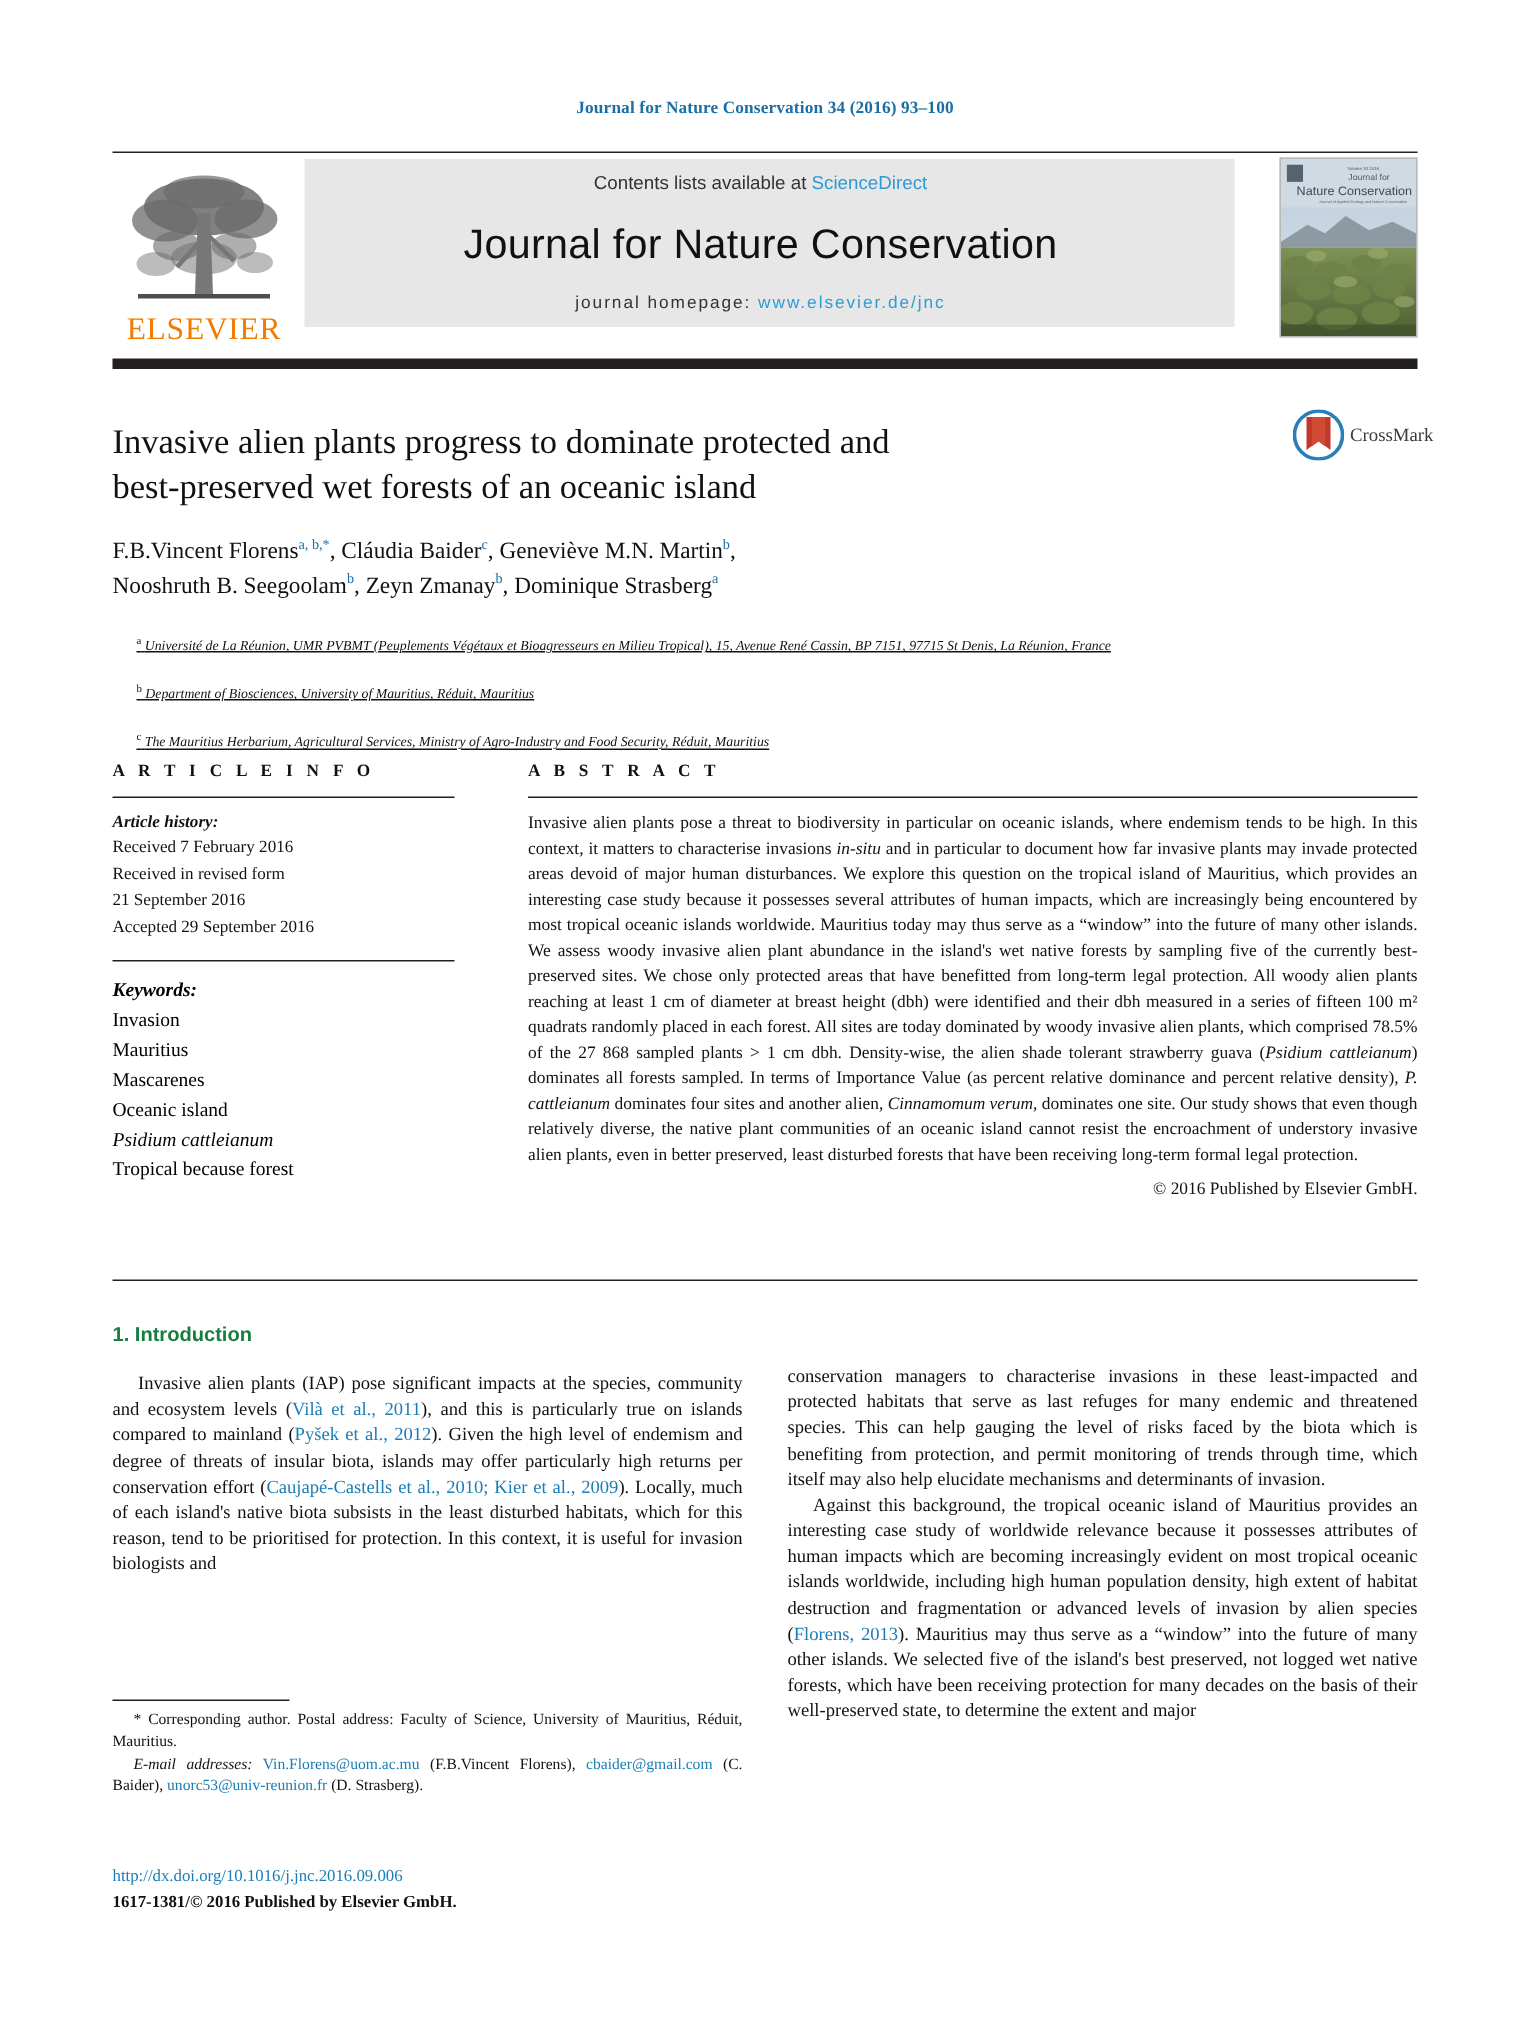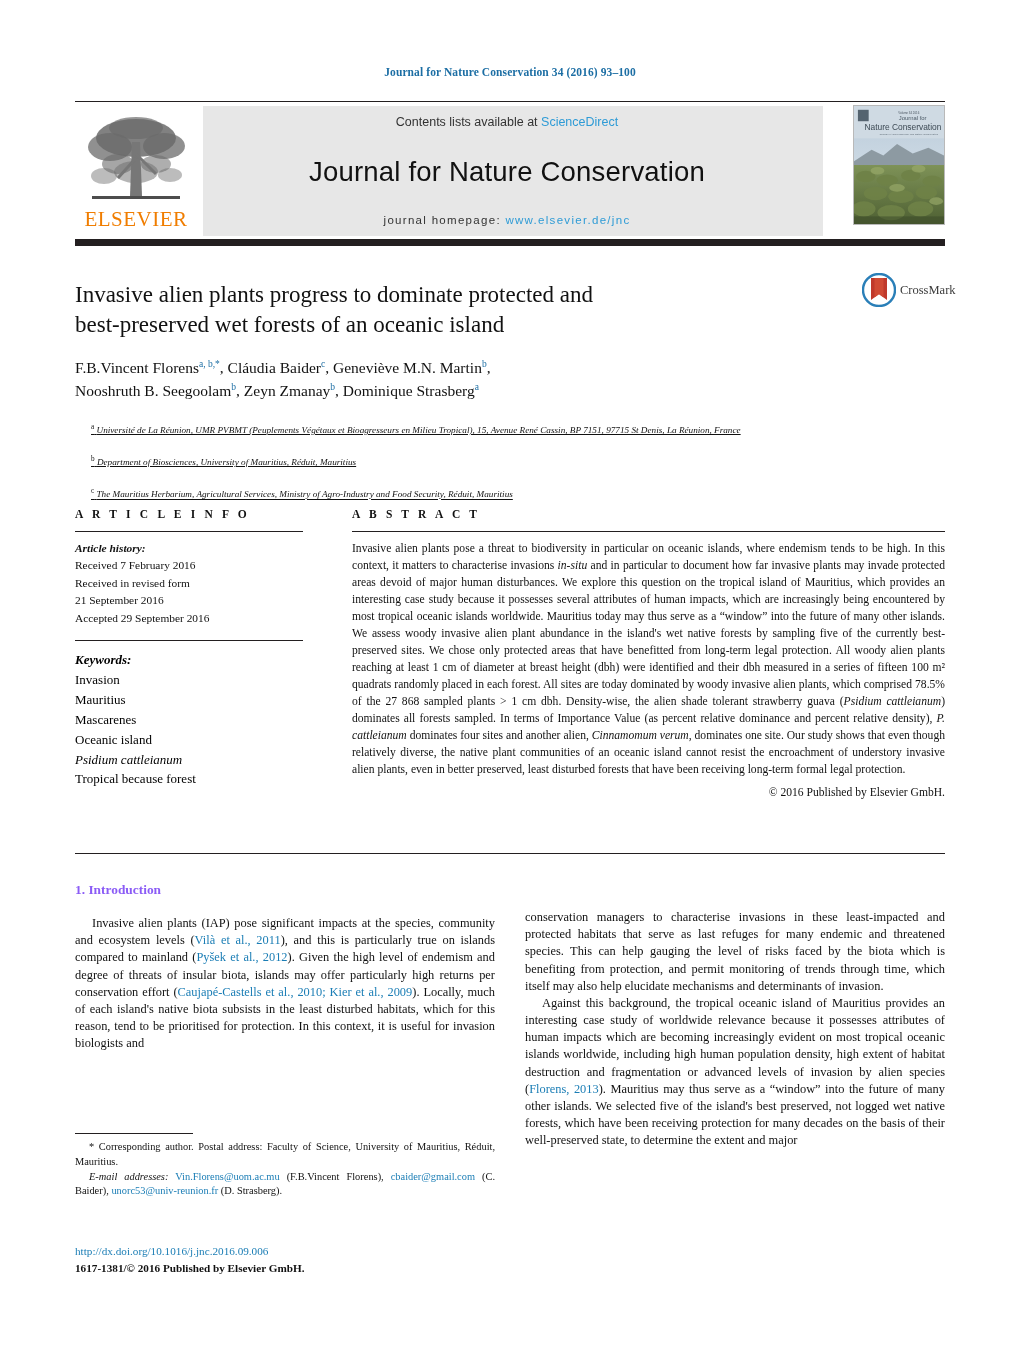--- a/index.html
+++ b/index.html
@@ -31,21 +31,21 @@
     position:absolute;left:0;top:0;width:122px;height:125px;
     display:flex;flex-direction:column;align-items:center;justify-content:flex-end;
   }
   .tree{width:104px;height:96px;display:block;}
   .elsevier-word{
     font-family:"Liberation Serif",serif;
     font-size:21px;letter-spacing:.5px;color:#f07d00;line-height:1;
     margin-top:1px;
   }
   .journal-band{
-    position:absolute;left:128px;top:1px;width:620px;height:130px;
+    position:absolute;left:128px;top:1px;width:620px;height:112px;
     background:#e7e7e7;
     display:flex;flex-direction:column;align-items:center;justify-content:space-between;
     padding:9px 12px 10px 0;box-sizing:border-box;
   }
   .contents-line{font-family:"Liberation Sans",sans-serif;font-size:12.5px;color:#333;}
   .contents-line .sd{color:#2e9bd6;}
   .journal-title{
     font-family:Liberation Sans, sans-serif;
     font-size:27.5px;color:#111;letter-spacing:.2px;
   }
@@ -123,21 +123,21 @@
 
   .rule-full{
     position:absolute;left:75px;top:853px;width:870px;height:1px;background:#231f20;
   }
 
   
   .body-left{position:absolute;left:75px;top:882px;width:420px;}
   .body-right{position:absolute;left:525px;top:882px;width:420px;margin-top:27px;}
 
   .h1{
-    font-family:Liberation Serif, serif;font-weight:bold;font-size:13.4px;color:#8b5cf6;
+    font-family:Liberation Sans, sans-serif;font-weight:bold;font-size:13.4px;color:#15803d;
     margin:0 0 17px 0;
   }
   .para{
     font-family:"Liberation Serif",serif;font-size:12.4px;line-height:1.385;
     text-align:justify;color:#111;margin:0;
     text-indent:17px;
   }
   .para + .para{margin-top:0;}
   .ref{color:#1a7db5;}
 

